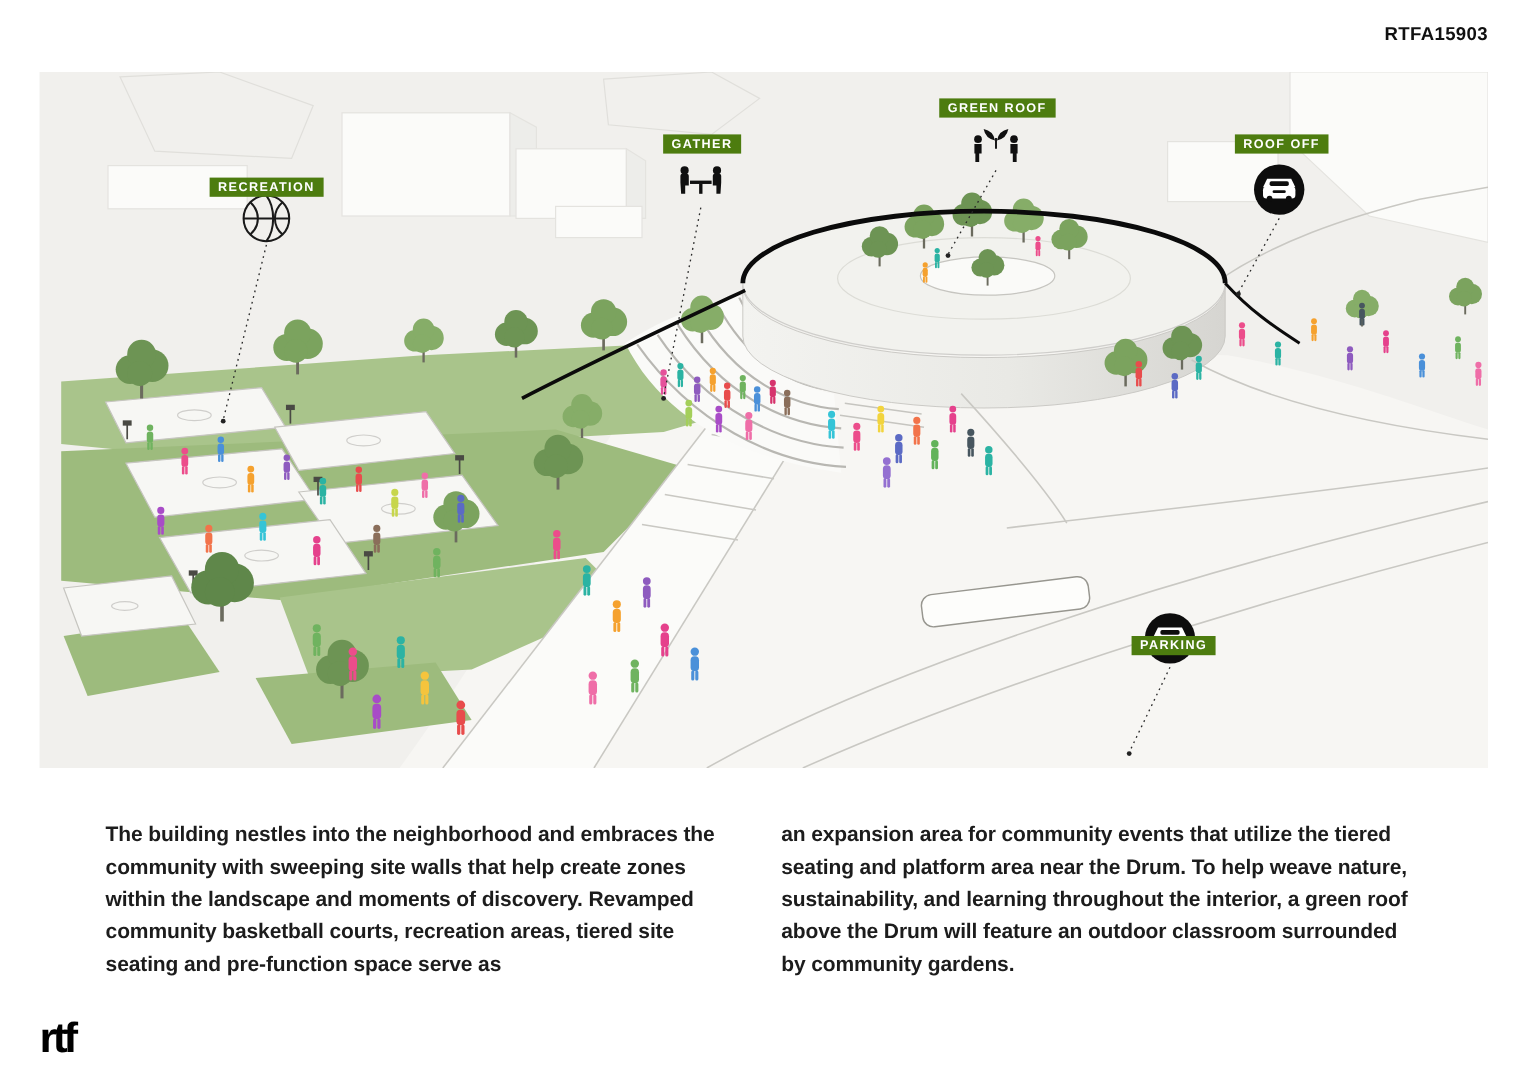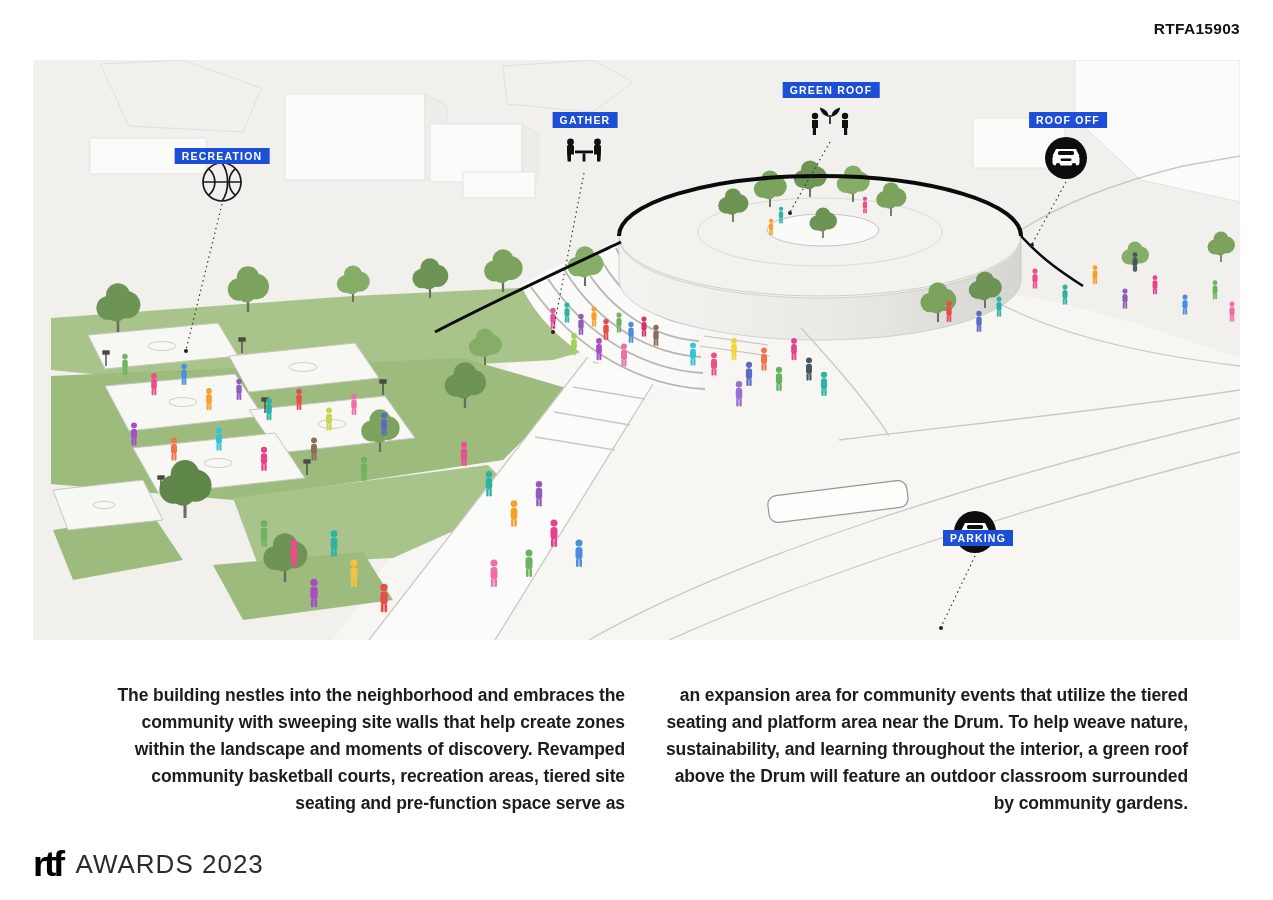--- a/index.html
+++ b/index.html
@@ -9,31 +9,30 @@
   }
   .code {
     position:absolute; top:20px; right:33px; font-size:15.5px; letter-spacing:0.3px; color:#111;font-weight:bold;
   }
   .render {
     position:absolute; left:33px; top:60px; width:1207px; height:580px; background:#f1f0ed; overflow:hidden;
   }
   .render svg.scene { position:absolute; left:0; top:0; }
   .tag {
     position:absolute; transform:translateX(-50%);
-    background:#1d4ed8; color:#ffffff; font-size:10.5px; font-weight:700;
+    background:#4d7c0f; color:#ffffff; font-size:10.5px; font-weight:700;
     letter-spacing:1.2px; padding:2px 7px 2px; white-space:nowrap;
   }
   .cols {
     position:absolute; left:88px; top:682px; width:1100px;
     display:grid; grid-template-columns:537px 537px; column-gap:26px;
   }
   .col {
     margin:0; font-weight:700; font-size:17.5px; line-height:27px; color:#1c1c1c;
     letter-spacing:-0.1px;
-    text-align:right;
   }
   .footer {
     position:absolute; left:33px; top:846px; display:flex; align-items:center; gap:14px;
   }
   .rtf-mark {
     font-weight:900; font-size:37px; letter-spacing:-3.5px; color:#000; line-height:1;
     transform:scaleY(0.95);
   }
   .awards {
     font-size:26px; font-weight:400; letter-spacing:1px; color:#2b2b2b;
@@ -335,14 +334,13 @@
   <div class="tag" style="left:945px; top:430px;margin-top:40px;">PARKING</div>
 </div>
 
 <div class="cols">
   <p class="col">The building nestles into the neighborhood and embraces the community with sweeping site walls that help create zones within the landscape and moments of discovery. Revamped community basketball courts, recreation areas, tiered site seating and pre-function space serve as</p>
   <p class="col">an expansion area for community events that utilize the tiered seating and platform area near the Drum. To help weave nature, sustainability, and learning  throughout the interior, a green roof above the Drum will feature an outdoor classroom surrounded by community gardens.</p>
 </div>
 
 <div class="footer">
   <span class="rtf-mark">rtf</span>
-  <span class="awards">AWARDS 2023</span>
 </div>
 
 </body></html>

